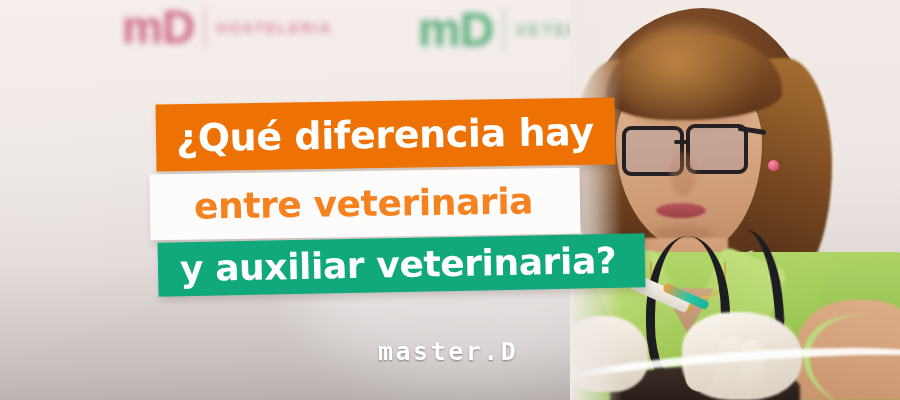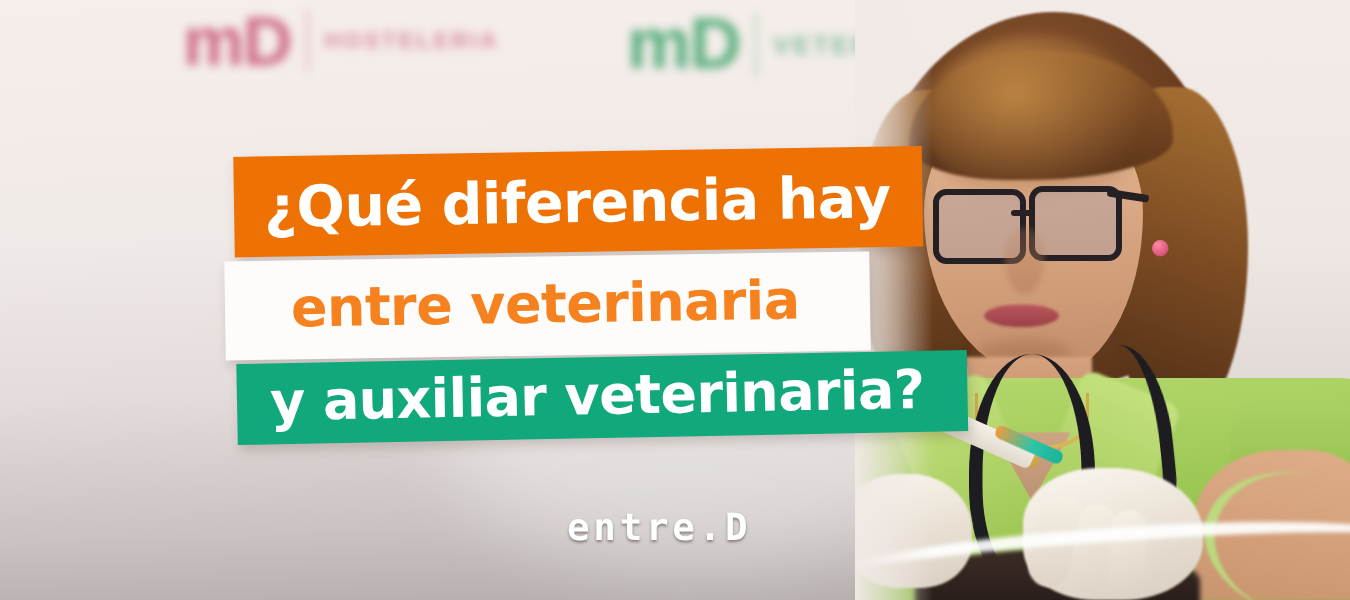--- a/index.html
+++ b/index.html
@@ -224,15 +224,15 @@
   <div class="banner" id="banner-line-1">
     <span>¿Qué diferencia hay</span>
   </div>
   <div class="banner" id="banner-line-2">
     <span>entre veterinaria</span>
   </div>
   <div class="banner" id="banner-line-3">
     <span>y auxiliar veterinaria?</span>
   </div>
 
-  <div id="brand-logo">entre.D</div>
+  <div id="brand-logo">master.D</div>
 
 </div>
 
 </body></html>

